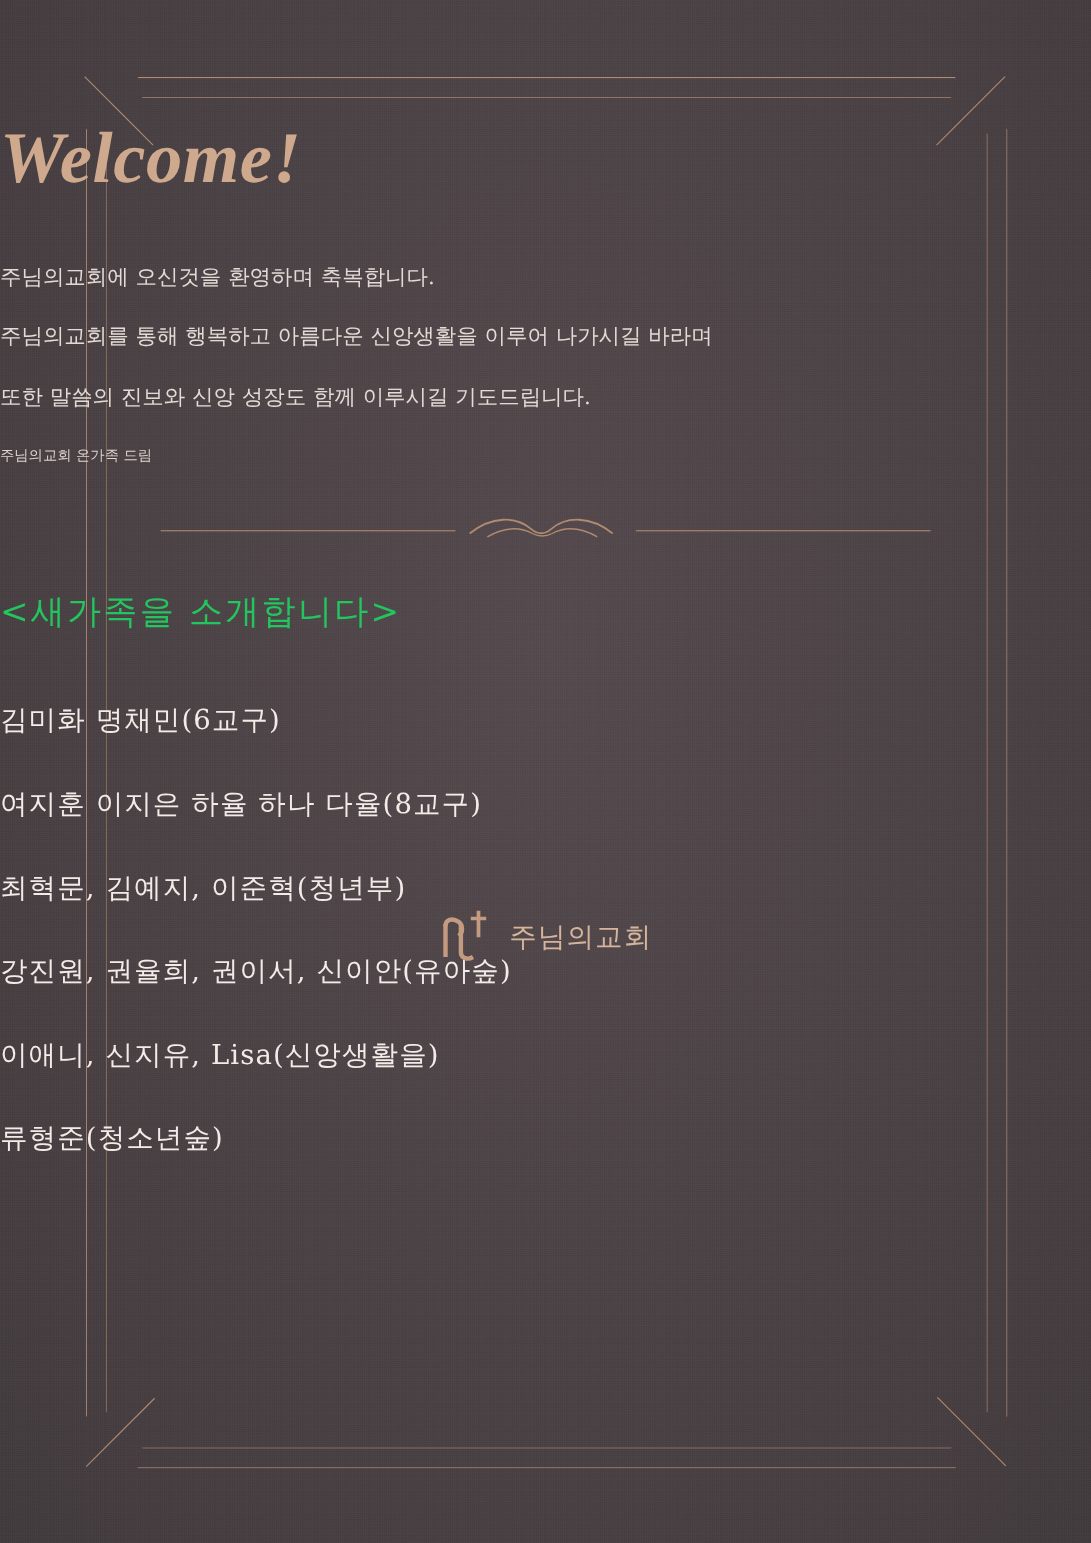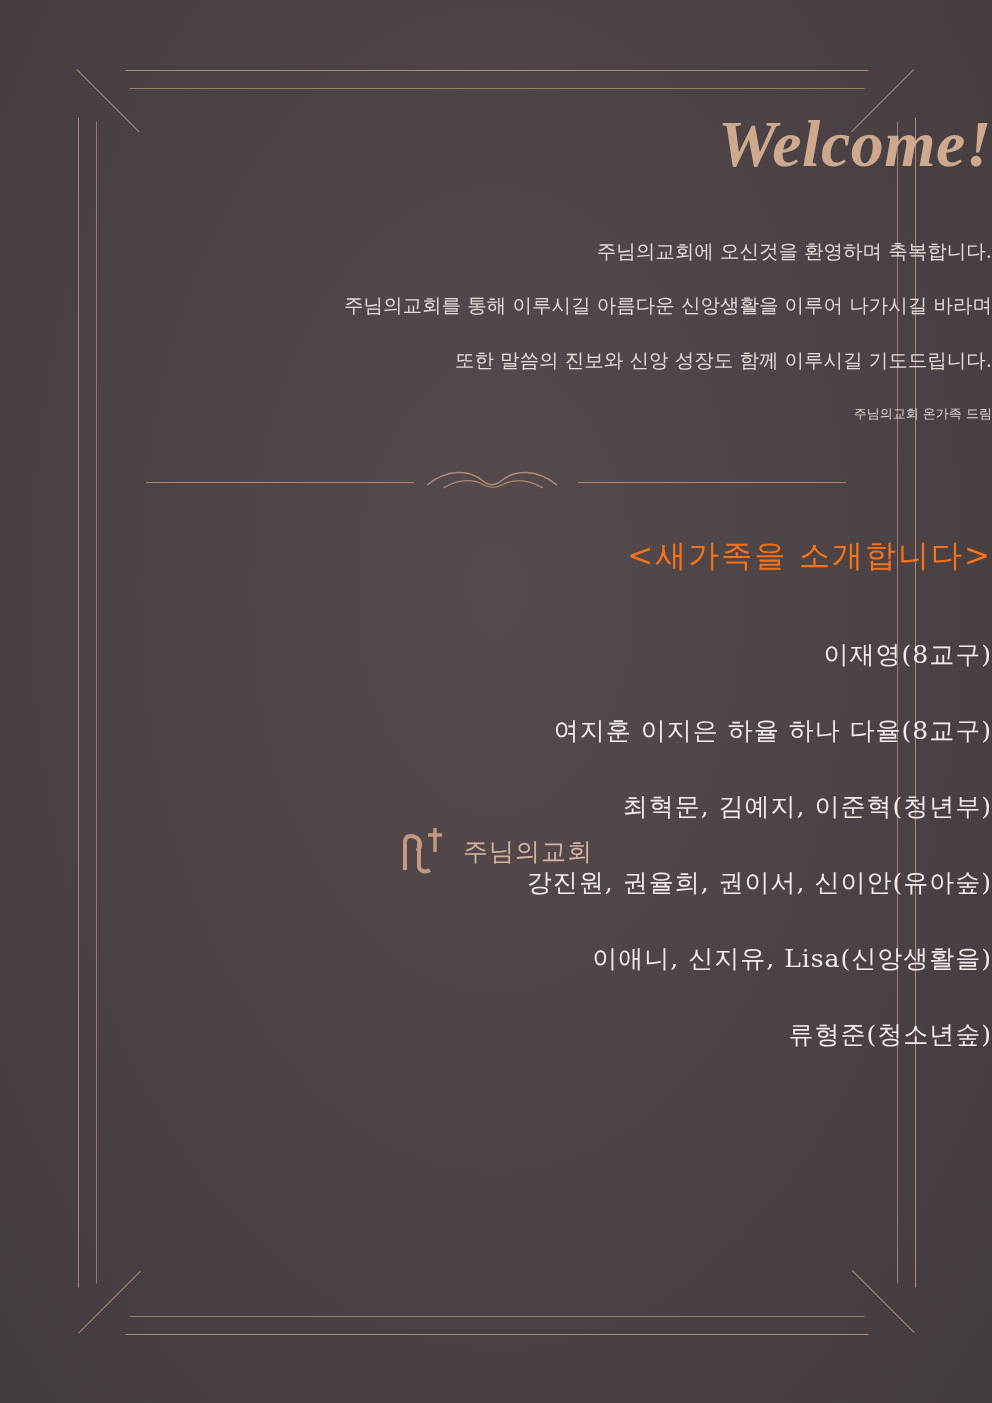--- a/index.html
+++ b/index.html
@@ -80,21 +80,21 @@
   .corner.bl::before { transform: rotate(-45deg); top: 62px; }
   .corner.br { left: 852px; top: 1271px; }
   .corner.br::before { transform: rotate(-135deg); left: 62px; top: 62px; }
 
   .content {
     position: absolute;
     left: 0;
     top: 0;
     width: 992px;
     height: 1004px;
-    text-align: right;
+    text-align: left;
   }
 
   .welcome-title {
     margin: 0;
     padding-top: 108px;
     font-family: "Liberation Serif", serif;
     font-style: italic;
     font-weight: 700;
     font-size: 66px;
     letter-spacing: 0.5px;
@@ -140,21 +140,21 @@
     left: 50%;
     top: 0;
     transform: translateX(-50%);
   }
 
   .section-heading {
     margin: 0;
     padding-top: 38px;
     font-size: 31px;
     letter-spacing: 2px;
-    color: #f97316;
+    color: #22c55e;
     font-family: "DejaVu Serif", "Liberation Serif", serif;
     font-weight: 400;
   }
 
   .family-list {
     margin: 0;
     padding: 40px 0 0;
     list-style: none;
   }
   .family-list li {
@@ -194,39 +194,39 @@
 <div class="corner tr"></div>
 <div class="corner bl"></div>
 <div class="corner br"></div>
 
 <div class="content">
 
   <h1 class="welcome-title">Welcome!</h1>
 
   <div class="greeting">
     <div>주님의교회에 오신것을 환영하며 축복합니다.</div>
-    <div>주님의교회를 통해 이루시길 아름다운 신앙생활을 이루어 나가시길 바라며</div>
+    <div>주님의교회를 통해 행복하고 아름다운 신앙생활을 이루어 나가시길 바라며</div>
     <div>또한 말씀의 진보와 신앙 성장도 함께 이루시길 기도드립니다.</div>
   </div>
 
   <p class="signature">주님의교회 온가족 드림</p>
 
   <div class="divider">
     <div class="rule left"></div>
     <div class="rule right"></div>
     <svg class="swirl" width="150" height="30" viewBox="0 0 150 30">
       <path d="M6 18 C 26 2, 48 2, 62 14 C 68 19, 74 19, 80 14 C 94 2, 116 2, 136 18" fill="none" stroke="#b08a72" stroke-width="1.6"></path>
       <path d="M22 21 C 38 12, 52 12, 63 18 C 69 21, 75 21, 81 18 C 92 12, 106 12, 122 21" fill="none" stroke="#b08a72" stroke-width="1.2"></path>
     </svg>
   </div>
 
   <h2 class="section-heading">&lt;새가족을  소개합니다&gt;</h2>
 
   <ul class="family-list">
-    <li>이재영(8교구)</li>
+    <li>김미화  명채민(6교구)</li>
     <li>여지훈  이지은  하율  하나  다율(8교구)</li>
     <li>최혁문,  김예지,  이준혁(청년부)</li>
     <li>강진원,  권율희,  권이서,  신이안(유아숲)</li>
     <li>이애니,  신지유,  Lisa(신앙생활을)</li>
     <li>류형준(청소년숲)</li>
   </ul>
 
   <div class="logo">
     <svg class="logo-mark" width="56" height="50" viewBox="0 0 56 50">
       <path d="M6 14 L6 44" stroke="#c49a80" stroke-width="4" fill="none"></path>

